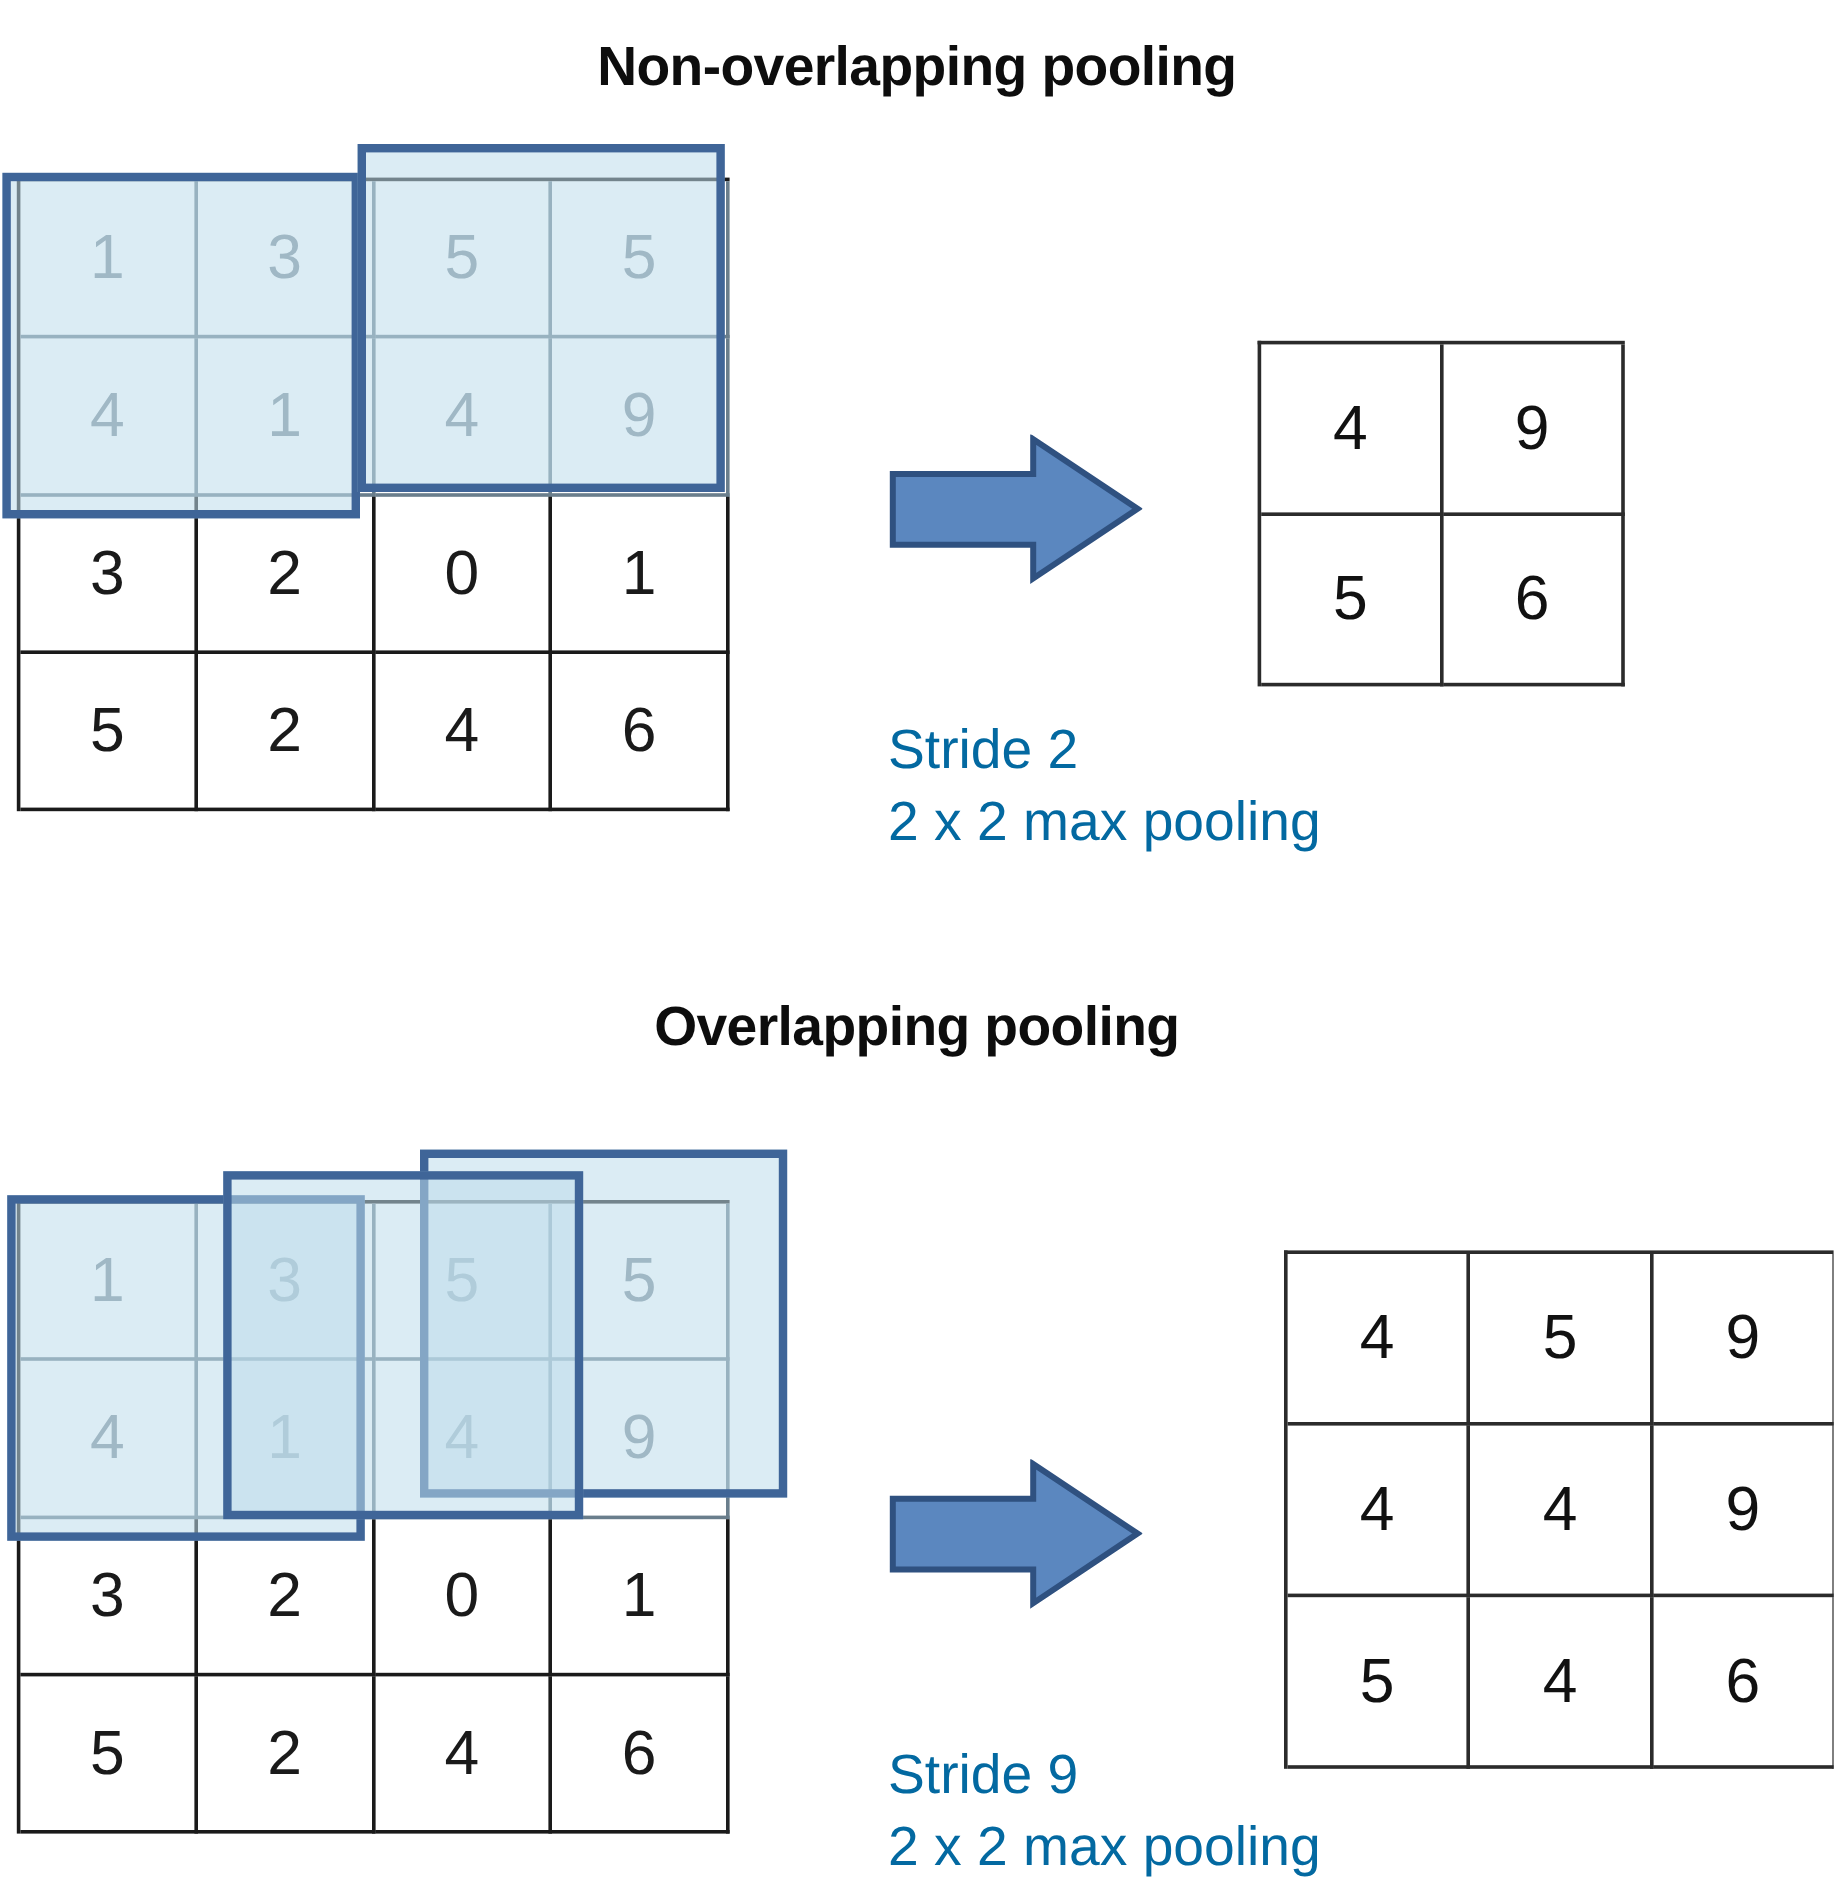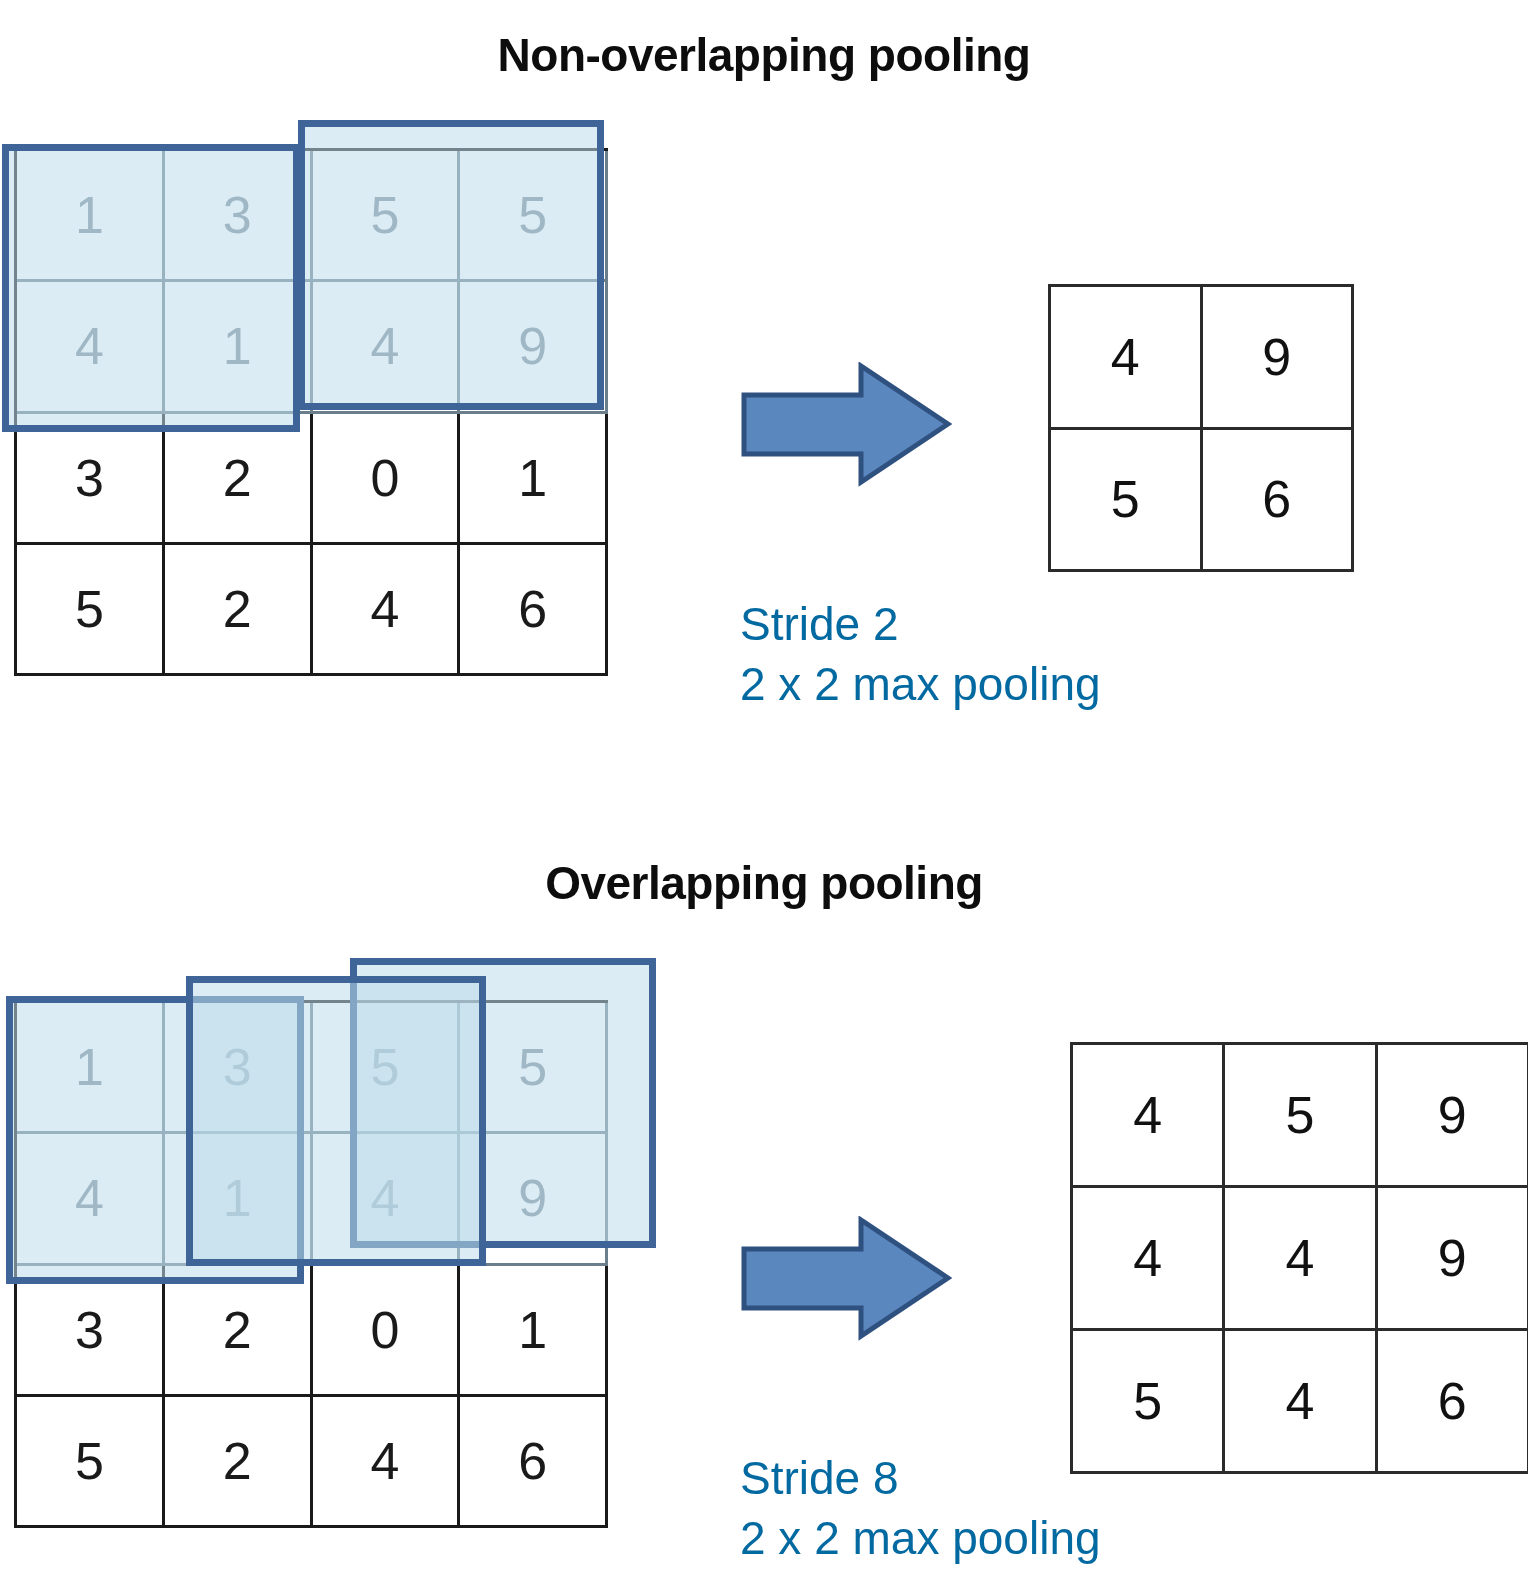--- a/index.html
+++ b/index.html
@@ -133,21 +133,21 @@
     <div class="cell">5</div>
     <div class="cell">6</div>
   </div>
 
   <div class="caption" style="left:740px; top:594px;">Stride 2</div>
   <div class="caption" style="left:740px; top:654px;">2 x 2 max pooling</div>
 </div>
 
 <div class="section">
 
-  <div class="section-title" style="top:856px;text-align:center;">Overlapping pooling</div>
+  <div class="section-title" style="top:828px;text-align:center;">Overlapping pooling</div>
 
   <div class="grid input" style="left:14px; top:1000px; width:594px; height:528px;
               grid-template-columns:repeat(4,1fr); grid-template-rows:repeat(4,1fr);">
     <div class="cell shaded">1</div>
     <div class="cell shaded">3</div>
     <div class="cell shaded">5</div>
     <div class="cell shaded">5</div>
 
     <div class="cell shaded">4</div>
     <div class="cell shaded">1</div>
@@ -181,15 +181,15 @@
     <div class="cell">5</div>
     <div class="cell">9</div>
     <div class="cell">4</div>
     <div class="cell">4</div>
     <div class="cell">9</div>
     <div class="cell">5</div>
     <div class="cell">4</div>
     <div class="cell">6</div>
   </div>
 
-  <div class="caption" style="left:740px; top:1448px;">Stride 8</div>
+  <div class="caption" style="left:740px; top:1448px;">Stride 9</div>
   <div class="caption" style="left:740px; top:1508px;">2 x 2 max pooling</div>
 </div>
 
 </body></html>

